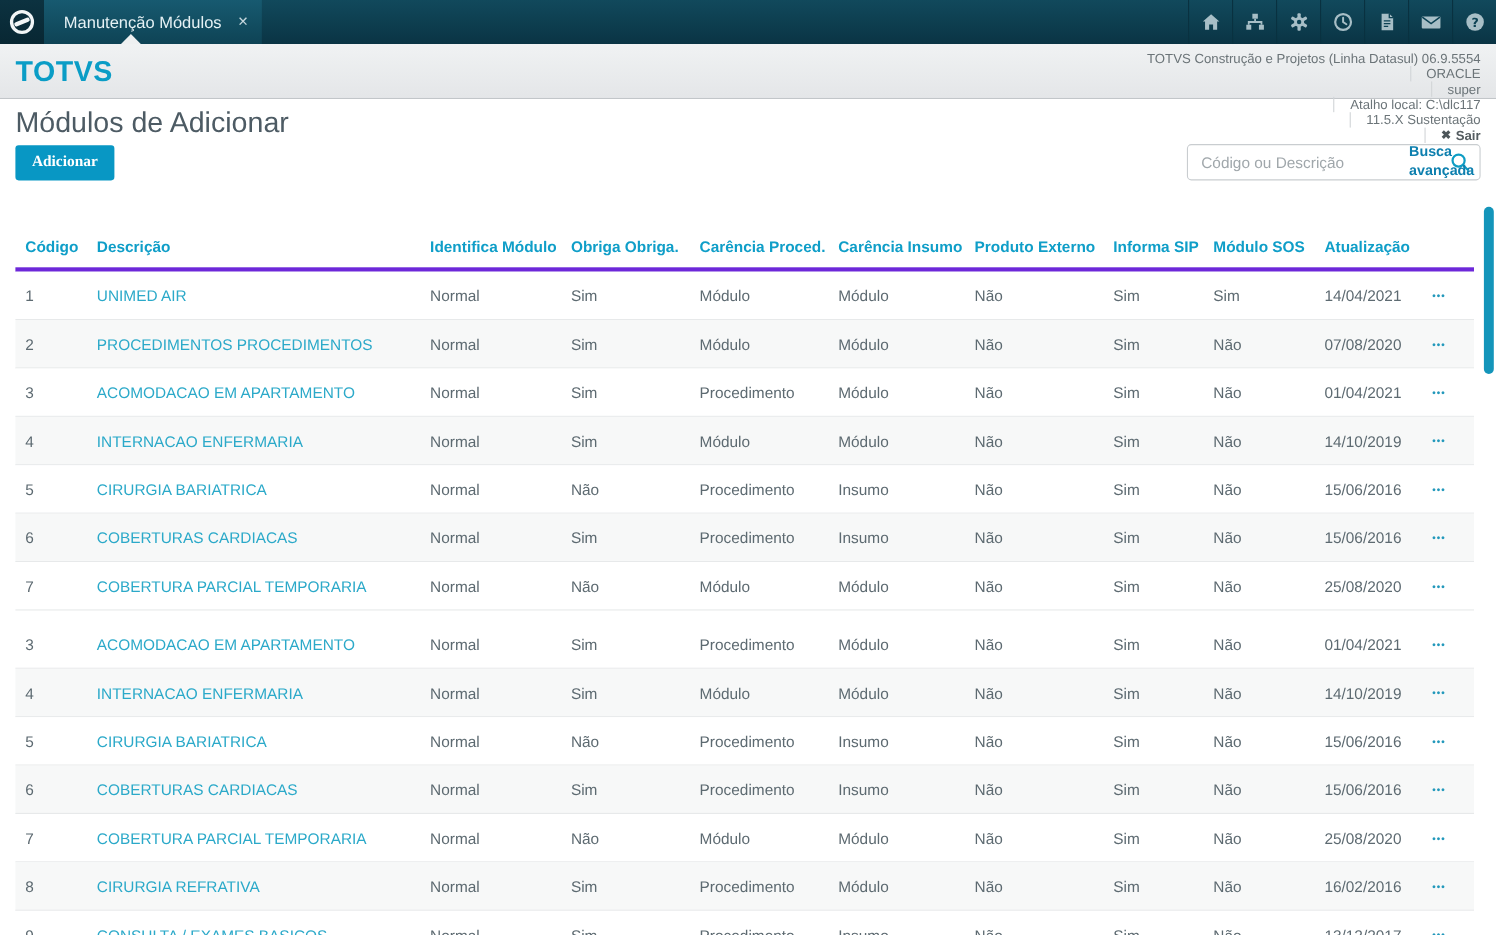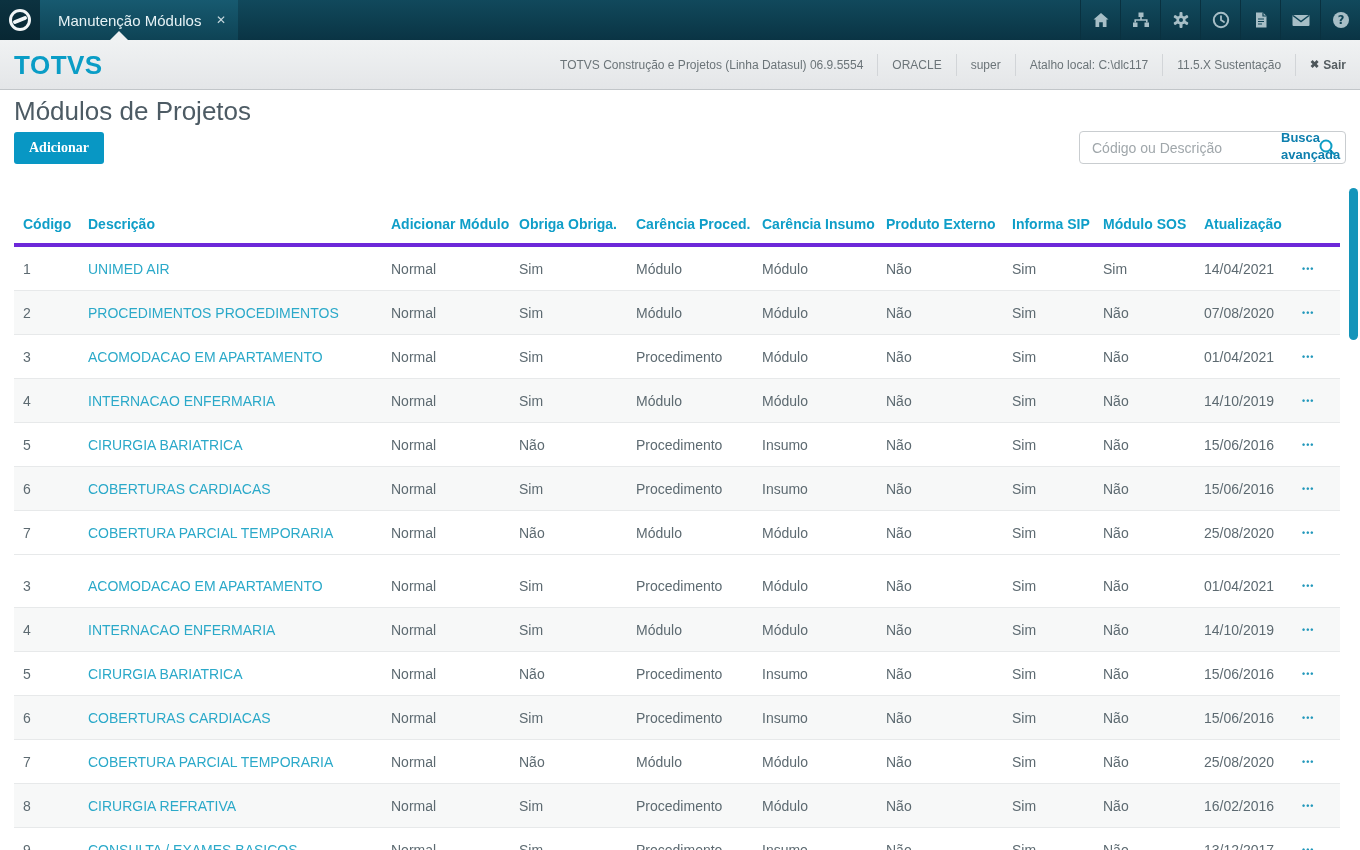--- a/index.html
+++ b/index.html
@@ -23,21 +23,21 @@
   .tb-icon { width:40px; height:40px; display:flex; align-items:center; justify-content:center;
     border-left:1px solid #093140; cursor:pointer; }
   .tb-icon svg { display:block; }
 
   
   .infobar { position:absolute; left:0; top:40px; width:1360px; height:50px;
     background:linear-gradient(#f0f2f3,#e4e6e8); border-bottom:1px solid #c2c6c9;
     display:flex; align-items:center; }
   .brand { color:#0a9dc6; font-size:26px; font-weight:600; letter-spacing:0.5px;
     margin-left:14px; line-height:38px; }
-  .info-items { margin-left:auto; display:flex; align-items:center; height:38px; }
+  .info-items { margin-left:auto; display:flex; align-items:flex-end; height:38px;flex-direction:column; }
   .info-item { font-size:12px; color:#6b7478; padding:0 14px; height:22px;
     display:flex; align-items:center; border-left:1px solid #d2d5d8; white-space:nowrap; }
   .info-item:first-child { border-left:none; }
   .sair { font-size:12px; color:#555d61; font-weight:bold; cursor:pointer; }
   .sair .x-glyph { font-size:11px; margin-right:4px; color:#4d565a; }
 
   
   .page-title { position:absolute; left:14px; top:96px; font-size:26px; color:#4d5b64; }
   .add-btn { position:absolute; left:14px; top:132px; background:#0897c4; color:#fff;
     font-size:14px; font-weight:bold; border:none; border-radius:3px; padding:8px 15px;
@@ -147,39 +147,39 @@
       <div class="info-item">super</div>
       <div class="info-item">Atalho local: C:\dlc117</div>
       <div class="info-item">11.5.X Sustentação</div>
       <div class="info-item sair">
         <span class="x-glyph">✖</span>
         <span>Sair</span>
       </div>
     </div>
 </div>
 
-<div class="page-title">Módulos de Projetos</div>
+<div class="page-title">Módulos de Adicionar</div>
 <button class="add-btn">Adicionar</button>
 
 <div class="search-wrap">
   <input class="search-input" type="text" placeholder="Código ou Descrição" style="">
   <span class="search-icon">
     <svg width="19" height="19" viewBox="0 0 19 19">
       <circle cx="8" cy="8" r="5.5" fill="none" stroke="#0e9dc4" stroke-width="2"></circle>
       <path d="M12.2 12.2 L16.5 16.5" stroke="#0e9dc4" stroke-width="2" stroke-linecap="round"></path>
     </svg>
   </span>
 </div>
 <div class="adv-search">Busca avançada</div>
 
 <div class="table">
   <div class="thead">
       <div class="hcell">Código</div>
       <div class="hcell">Descrição</div>
-      <div class="hcell">Adicionar Módulo</div>
+      <div class="hcell">Identifica Módulo</div>
       <div class="hcell">Obriga Obriga.</div>
       <div class="hcell">Carência Proced.</div>
       <div class="hcell">Carência Insumo</div>
       <div class="hcell">Produto Externo</div>
       <div class="hcell">Informa SIP</div>
       <div class="hcell">Módulo SOS</div>
       <div class="hcell">Atualização</div>
       <div class="hcell"></div>
     </div>
   <div>

